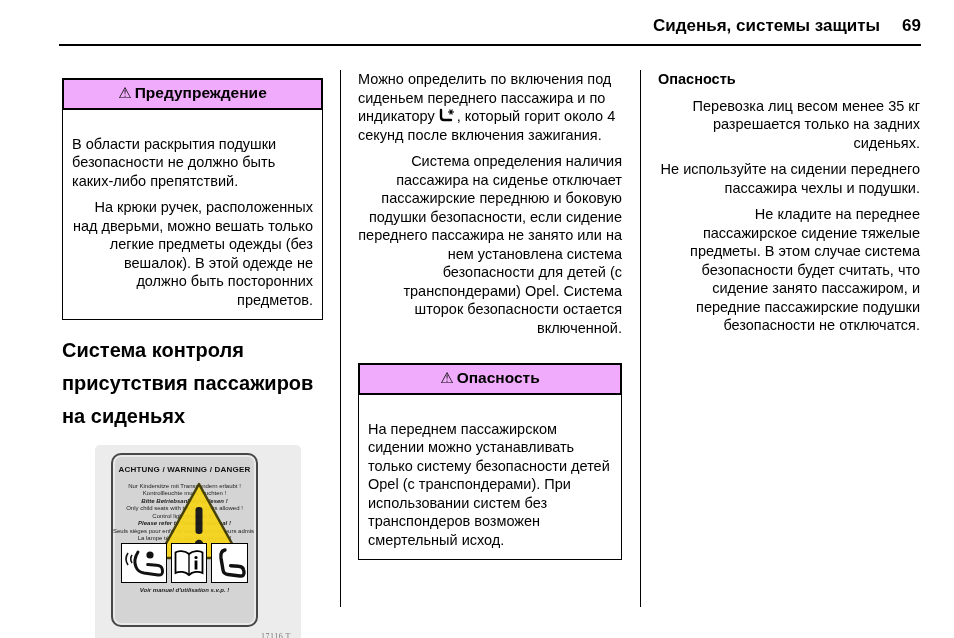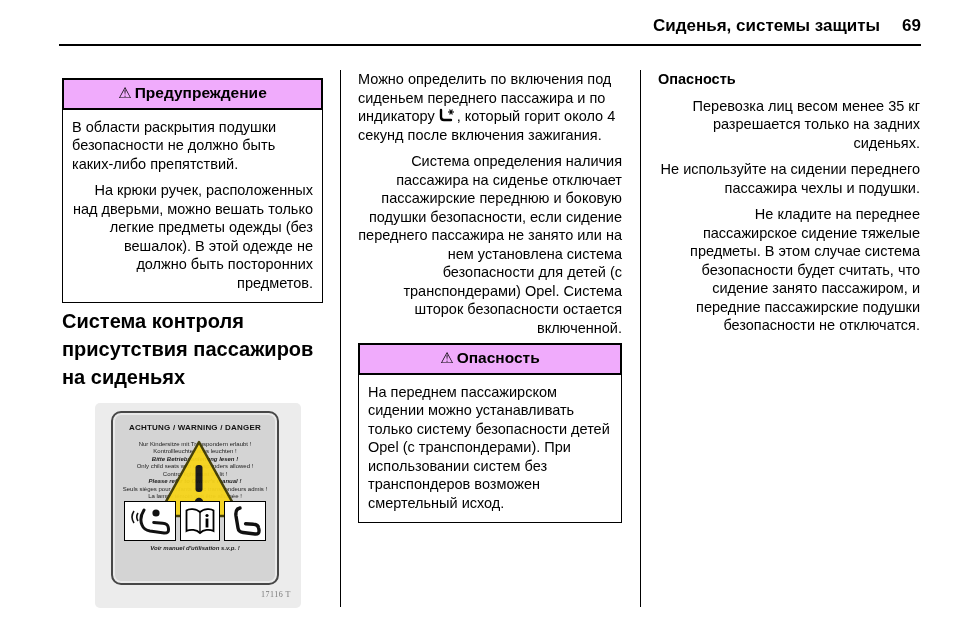--- a/index.html
+++ b/index.html
@@ -27,39 +27,39 @@
 
   .col p + p, .gap-top { margin-top:8px;text-align:right; }
 
   
   .alert { margin-top:8px; }
   .alert-header {
     border:2px solid #000; background:#f0abfc; text-align:center;
     font-weight:bold; font-size:15.5px; padding:4px 0 5px;
   }
   .alert-header .tri { font-weight:normal; margin-right:3px; font-size:15px; }
-  .alert-body { border:1px solid #000; border-top:none; padding:8px 9px 10px; background:#fff; }
+  .alert-body { border:1px solid #000; border-top:none; padding:25px 9px 10px; background:#fff; }
 
   
-  .section-heading { margin-top:4px; font-size:20px; font-weight:bold; line-height:28px; }
+  .section-heading { margin-top:14px; font-size:20px; font-weight:bold; line-height:33px; }
 
   
   .ref-line { margin-top:12px; }
   .ref-arrow-svg { vertical-align:-1px; margin:0 3px; }
 
   
   .inline-icon { vertical-align:-2px; margin:0 2px; }
 
   
   .figure {
     position:relative; margin:12px 0 0 33px; width:206px; height:205px;
     background:#ececec; border-radius:5px;
   }
   .label-plate {
-    position:absolute; left:16px; top:8px; width:168px; height:174px;
+    position:absolute; left:16px; top:8px; width:147px; height:174px;
     background:#d4d4d4; border:2px solid #474747; border-radius:10px;
     box-shadow: inset 0 0 0 2px #e9e9e9;
     overflow:hidden;
   }
   .plate-title {
     margin-top:6px; text-align:center; font-size:8px; font-weight:bold;
     letter-spacing:0.2px; color:#111;
   }
   .plate-lines { margin-top:3px; }
   .plate-line { text-align:center; font-size:6px; line-height:7.5px; color:#222; white-space:nowrap; overflow:hidden; }
@@ -155,21 +155,21 @@
         <path d="M4 2 L4 9 Q4 12 7 12 L14 12" fill="none" stroke="#000" stroke-width="2.4" stroke-linecap="round"></path>
         <g stroke="#000" stroke-width="1.1">
           <line x1="11" y1="4" x2="17" y2="4"></line>
           <line x1="12.6" y1="1.4" x2="15.4" y2="6.6"></line>
           <line x1="15.4" y1="1.4" x2="12.6" y2="6.6"></line>
         </g>
       </svg><span>, который горит около 4 секунд после включения зажигания.</span></p>
 
   <p>Система определения наличия пассажира на сиденье отключает пассажирские переднюю и боковую подушки безопасности, если сидение переднего пассажира не занято или на нем установлена система безопасности для детей (с транспондерами) Opel. Система шторок безопасности остается включенной.</p>
 
-  <div class="alert" style="margin-top:6px;border-radius:24px;">
+  <div class="alert" style="margin-top:26px;border-radius:24px;">
     <div class="alert-header">
       <span class="tri">⚠</span><span>Опасность</span>
     </div>
     <div class="alert-body">
       <p>На переднем пассажирском сидении можно устанавливать только систему безопасности детей Opel (с транспондерами). При использовании систем без транспондеров возможен смертельный исход.</p>
     </div>
   </div>
 
 </div>
 

